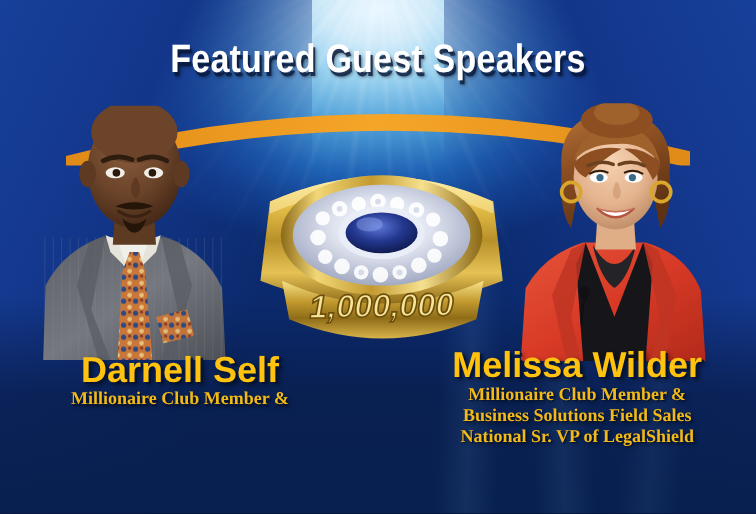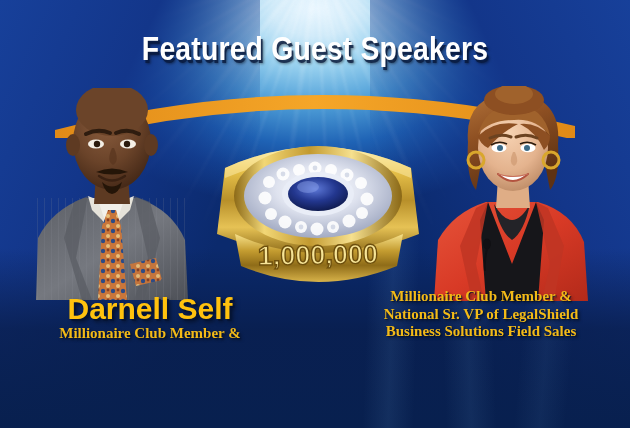--- a/index.html
+++ b/index.html
@@ -41,21 +41,21 @@
     background:
       linear-gradient(92deg,rgba(255,255,255,0) 58%,rgba(120,180,235,.10) 62%,rgba(255,255,255,0) 66%),
       linear-gradient(88deg,rgba(255,255,255,0) 70%,rgba(120,180,235,.09) 74%,rgba(255,255,255,0) 78%),
       linear-gradient(95deg,rgba(255,255,255,0) 82%,rgba(120,180,235,.07) 86%,rgba(255,255,255,0) 90%);
   }
 
   
   .arc{position:absolute;left:0;top:78px;width:630px;height:60px;}
 
   
-  .ring-wrap{position:absolute;left:207px;top:122px;width:222px;height:165px;}
+  .ring-wrap{position:absolute;left:207px;top:122px;width:222px;height:165px;font-style:italic;}
 
   
   .photo{position:absolute;overflow:hidden;}
   .photo svg{display:block;}
 
   
   .headline{
     position:absolute;left:0;right:0;top:30px;text-align:center;
     font-family:"Liberation Sans",sans-serif;
     font-weight:bold;font-size:33px;letter-spacing:.2px;
@@ -364,18 +364,19 @@
 
   <div class="headline">Featured Guest Speakers</div>
 
 
   <div class="cap cap-left">
     <div class="name">Darnell Self</div>
     <div class="sub">Millionaire Club Member &amp;</div>
   </div>
 
   <div class="cap cap-right">
+    <div class="name">Melissa Wilder</div>
     <div class="sub">Millionaire Club Member &amp;</div>
+    <div class="sub">Business Solutions Field Sales</div>
     <div class="sub">National Sr. VP of LegalShield</div>
-    <div class="sub">Business Solutions Field Sales</div>
   </div>
 
 </div>
 
 </body></html>

